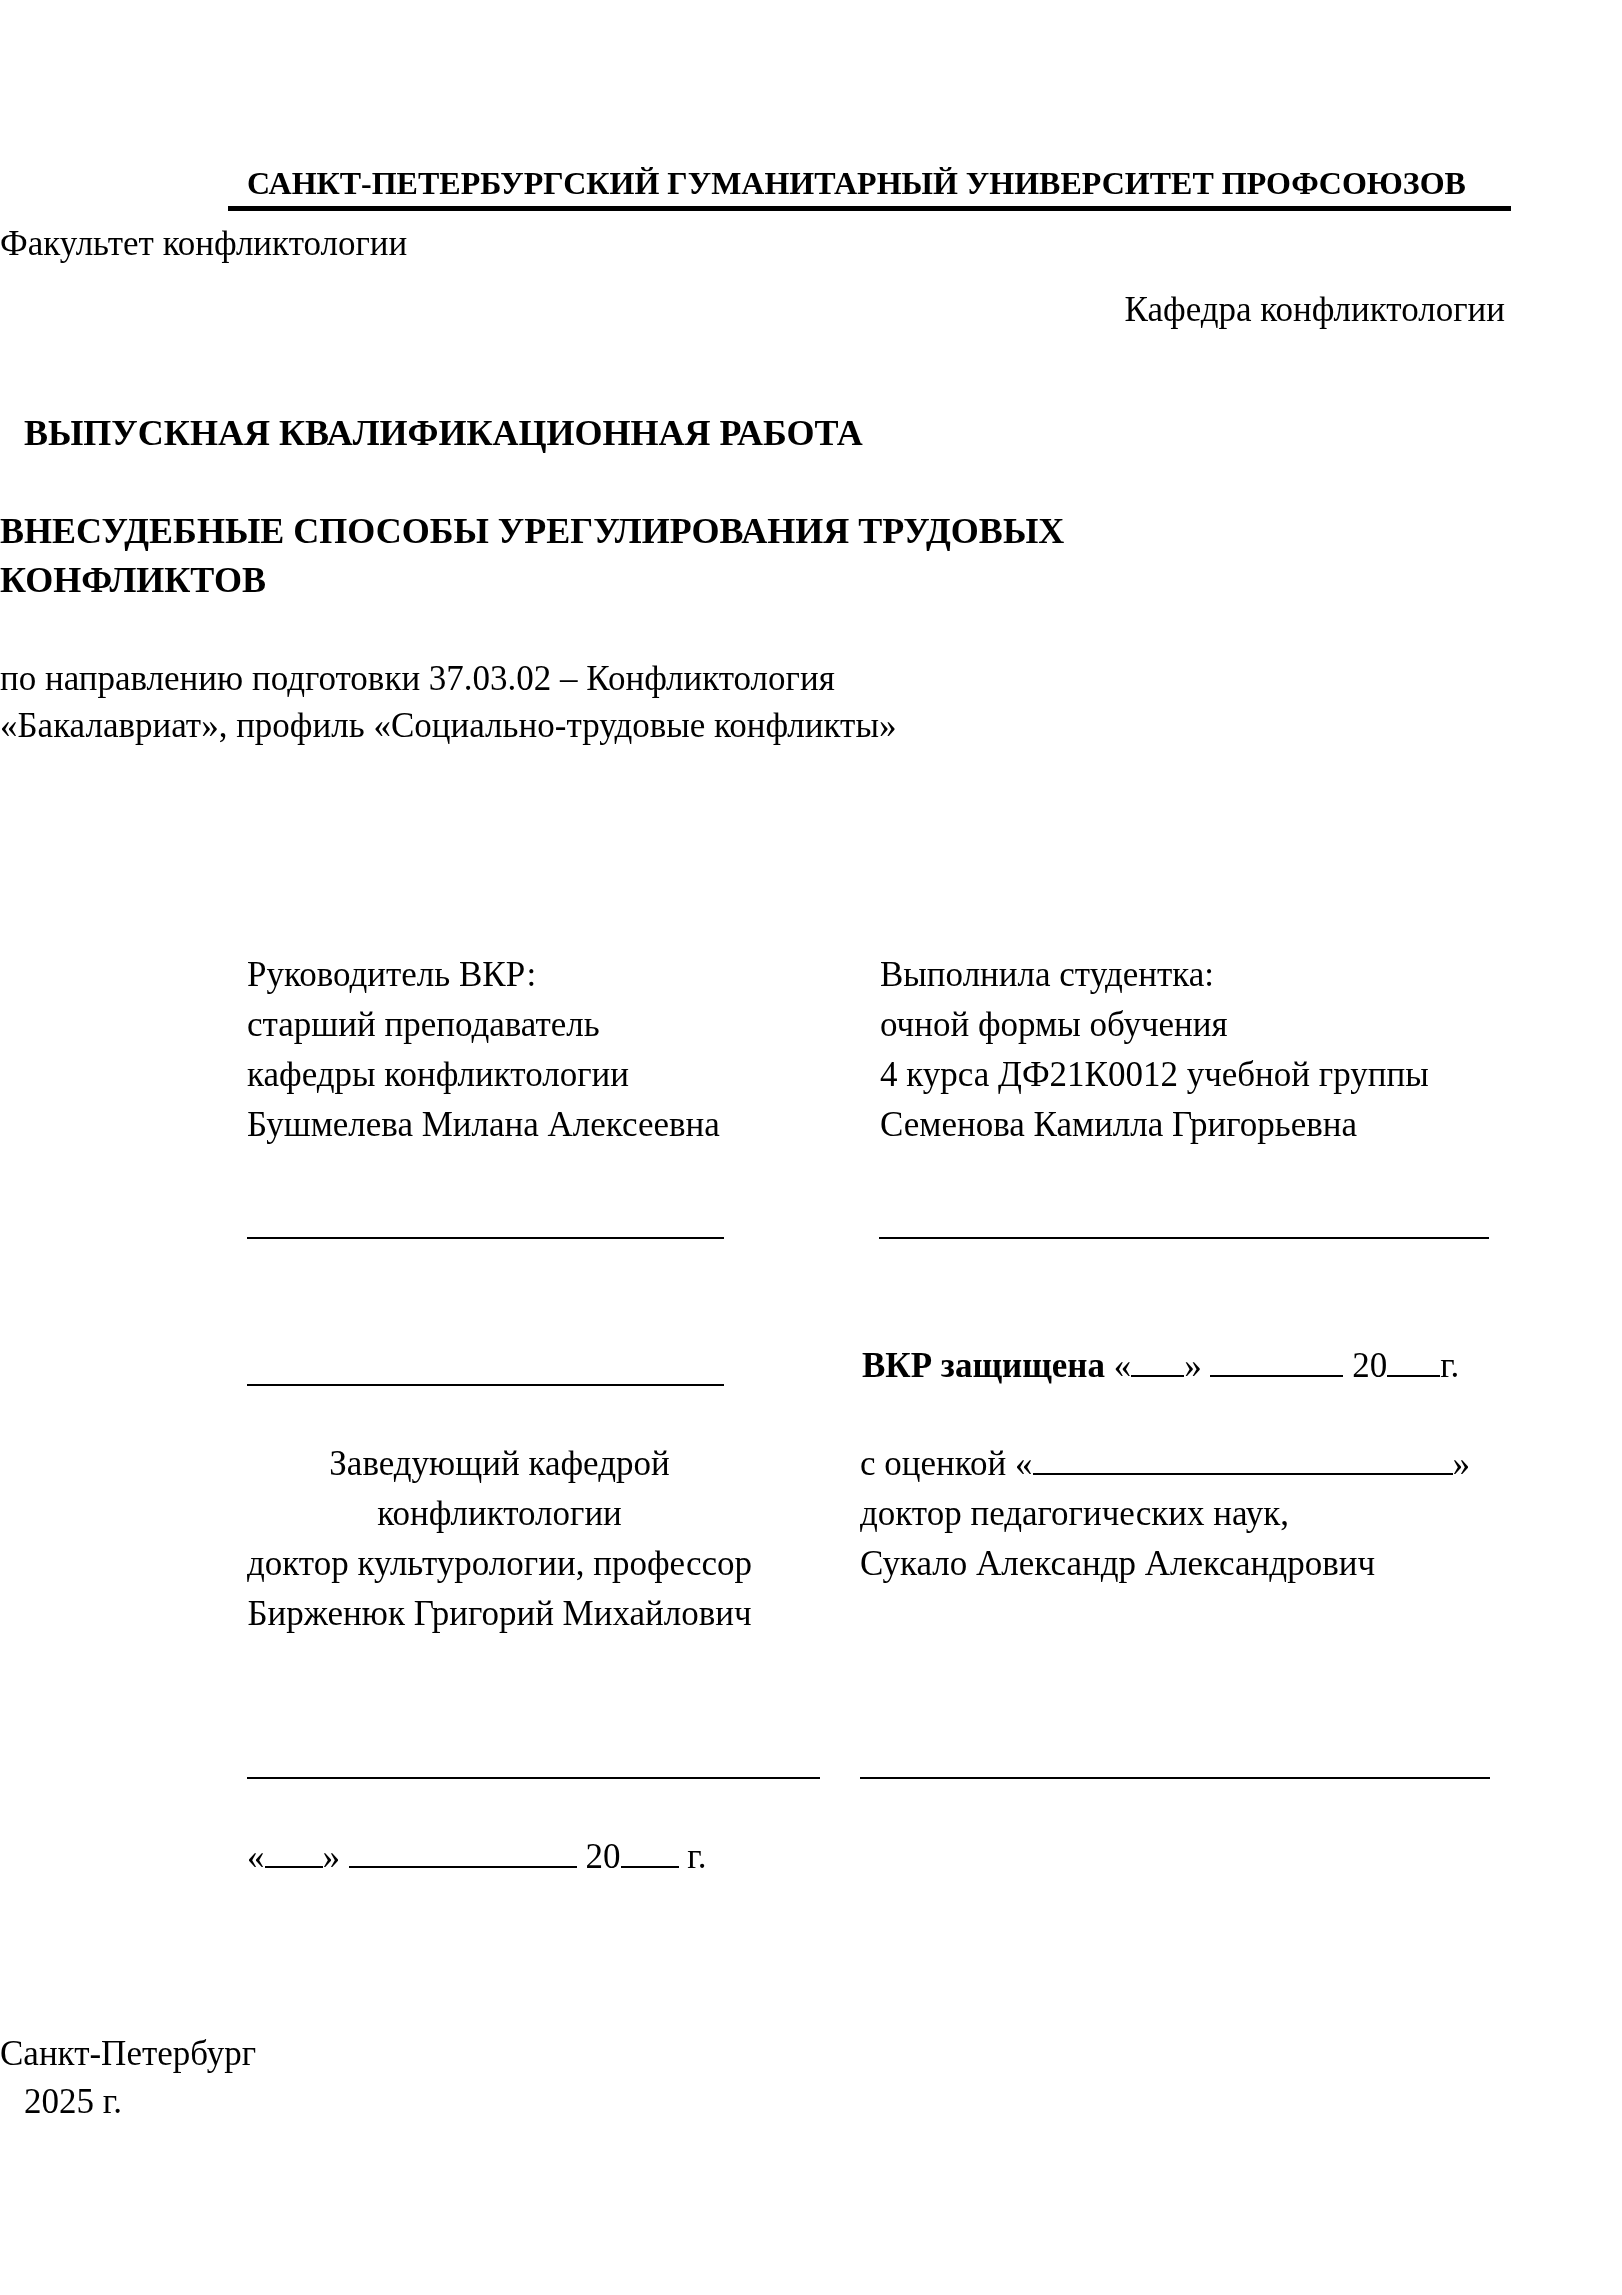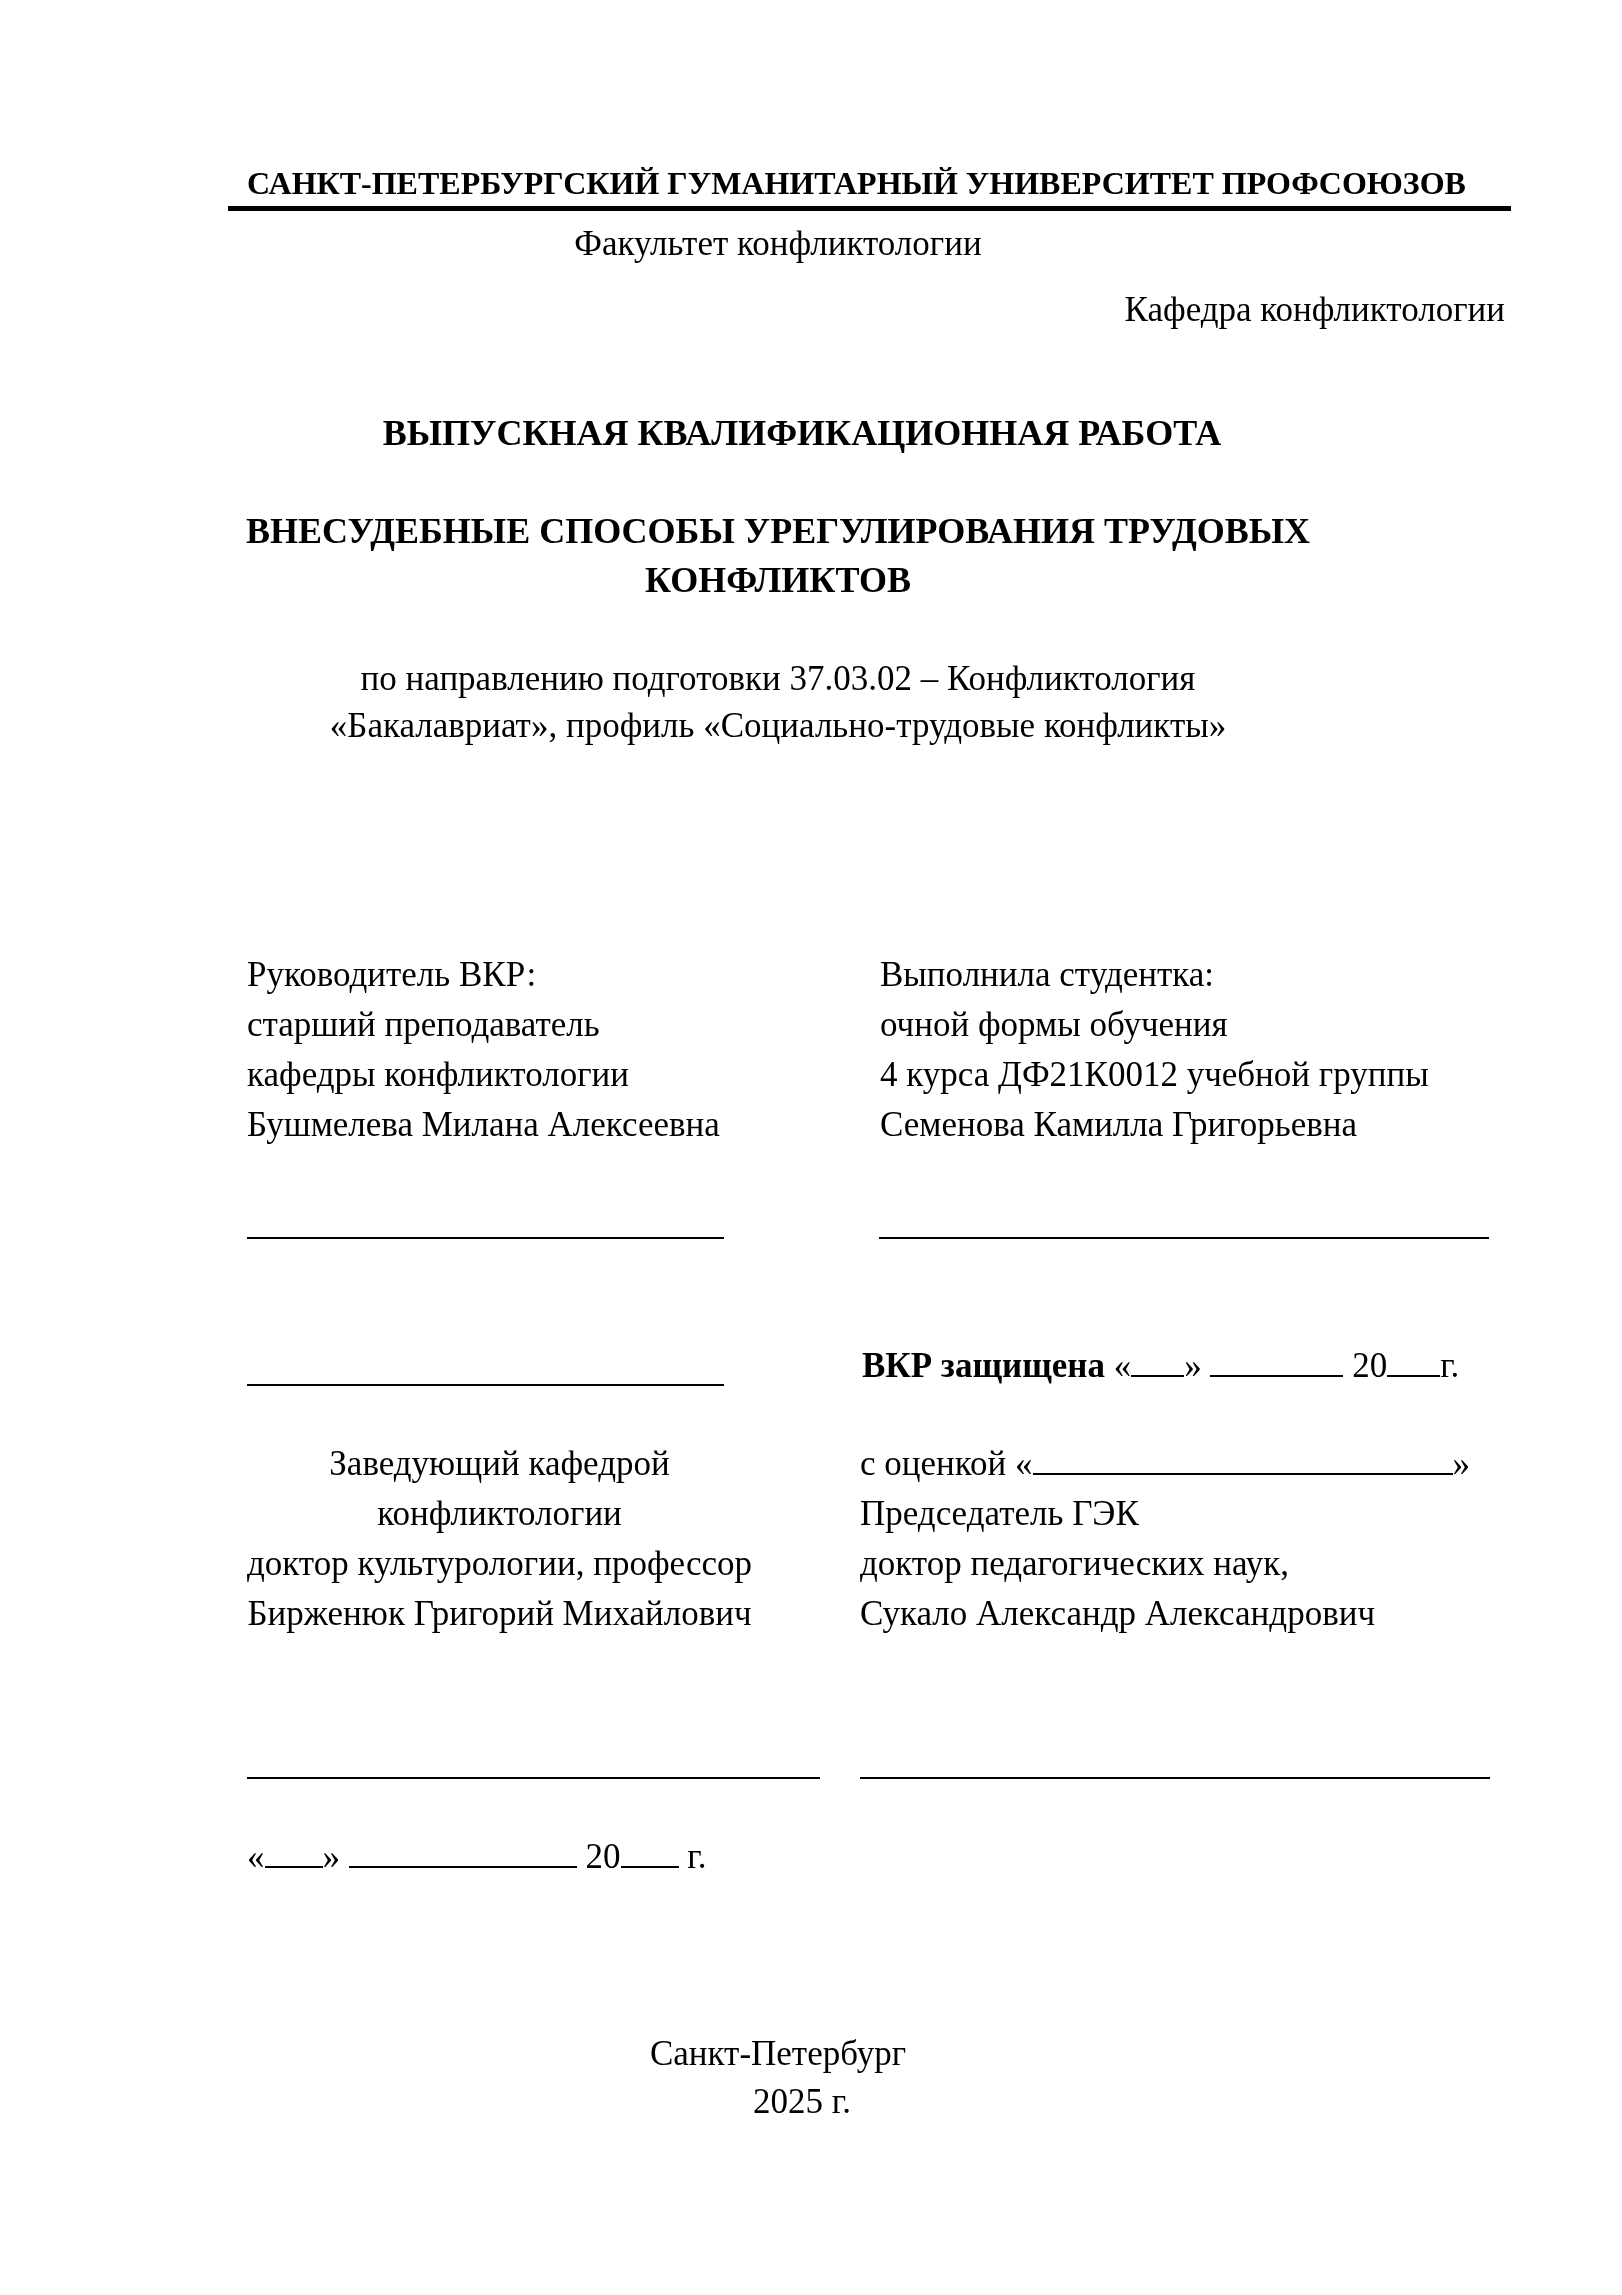--- a/index.html
+++ b/index.html
@@ -6,21 +6,21 @@
   body { width: 1623px; height: 2295px; position: relative; overflow: hidden;
          font-family: "Liberation Serif", "DejaVu Serif", serif; color: #000; }
   .abs { position: absolute; white-space: nowrap; }
   .t45 { font-size: 35px; line-height: 35px; }
   .b46 { font-size: 36px; line-height: 36px; font-weight: bold; }
   .hdr { font-size: 32px; line-height: 32px; font-weight: bold; }
   .rule { position: absolute; left: 228px; top: 206px; width: 1283px; height: 4.7px; background: #000; }
   .col { position: absolute; font-size: 35px; line-height: 50px; white-space: nowrap; }
   .col div { height: 50px; }
   .sig { position: absolute; height: 2.4px; background: #000; }
-  .center { text-align: center; left: 0; width: 1556px; }
+  .center { text-align: left; left: 0; width: 1556px; }
   .blank { display: inline-block; border-bottom: 2.4px solid #000; height: 27px; vertical-align: baseline; }
   .bold { font-weight: bold; }
 </style>
 </head>
 <body>
 
 <div class="abs hdr" style="left:247px; top:167px;">САНКТ-ПЕТЕРБУРГСКИЙ ГУМАНИТАРНЫЙ УНИВЕРСИТЕТ ПРОФСОЮЗОВ</div>
 <div class="rule"></div>
 <div class="abs t45 center" style="top:226px;">Факультет конфликтологии</div>
 <div class="abs t45" style="right:118px; top:270px;margin-top:22px;">Кафедра конфликтологии</div>
@@ -60,21 +60,20 @@
   <div>Заведующий кафедрой</div>
   <div>конфликтологии</div>
   <div>доктор культурологии, профессор</div>
   <div>Бирженюк Григорий Михайлович</div>
 </div>
 
 <div class="col" style="left:860px; top:1439px;">
   <div>
     <span>с оценкой «</span><span class="blank" style="width:420px;"></span><span>»</span>
   </div>
-  <div>Председатель ГЭК</div>
   <div>доктор педагогических наук,</div>
   <div>Сукало Александр Александрович</div>
 </div>
 
 <div class="sig" style="left:247px; top:1777px; width:573px;"></div>
 <div class="sig" style="left:860px; top:1777px; width:630px;"></div>
 
 <div class="abs t45" style="left:247px; top:1839px;">
   <span>«</span><span class="blank" style="width:58px;"></span><span>»</span>
   <span class="blank" style="width:228px;"></span>

